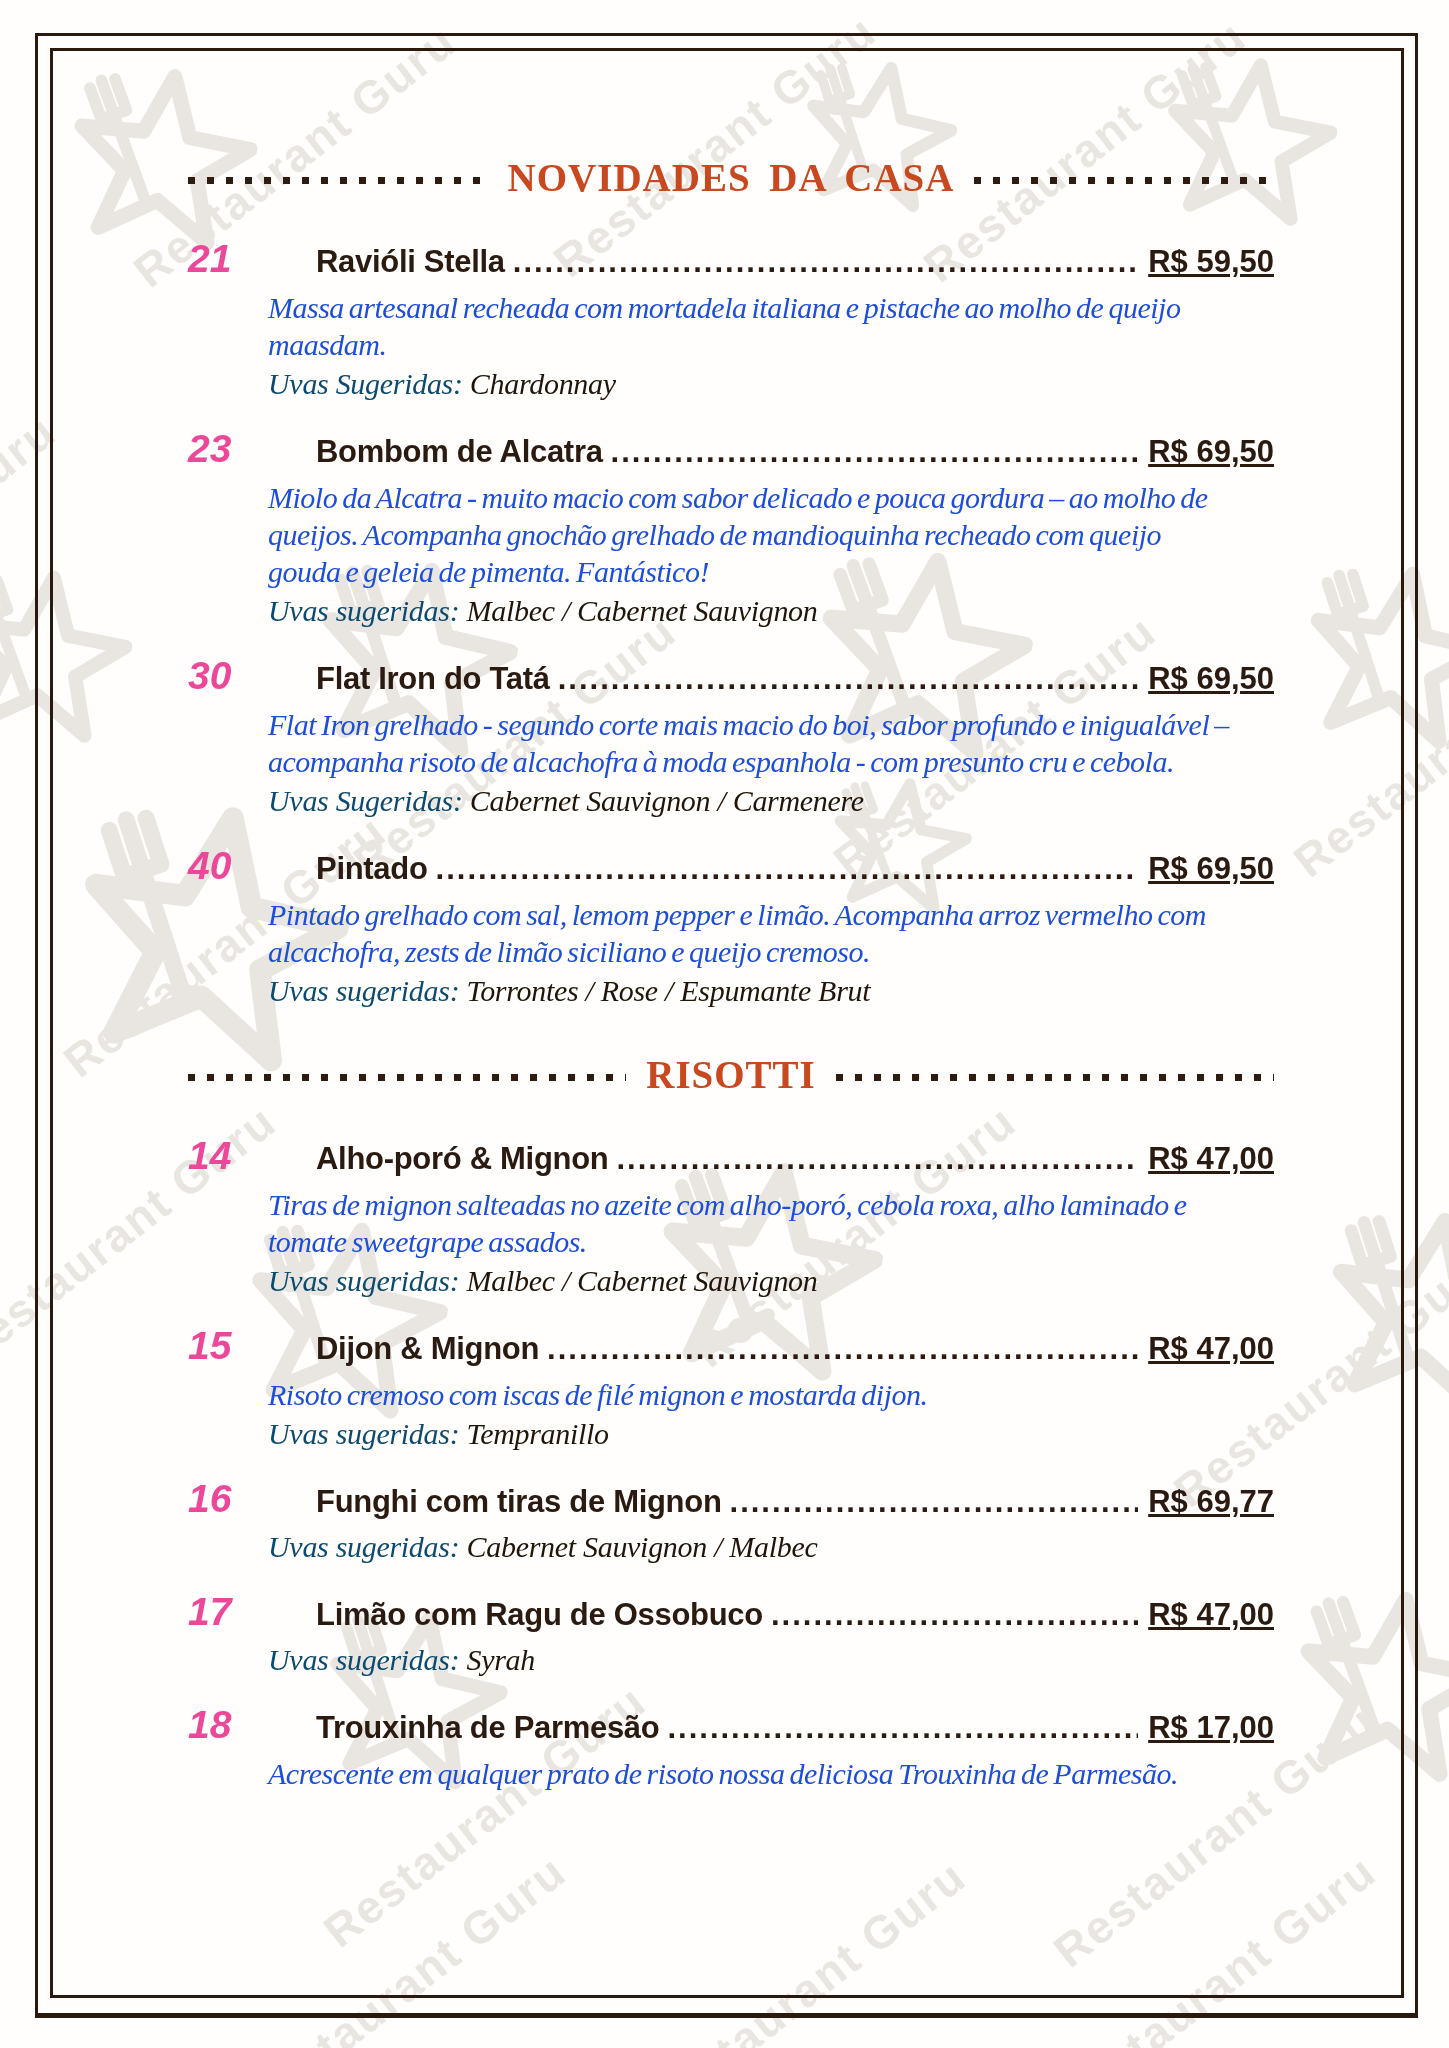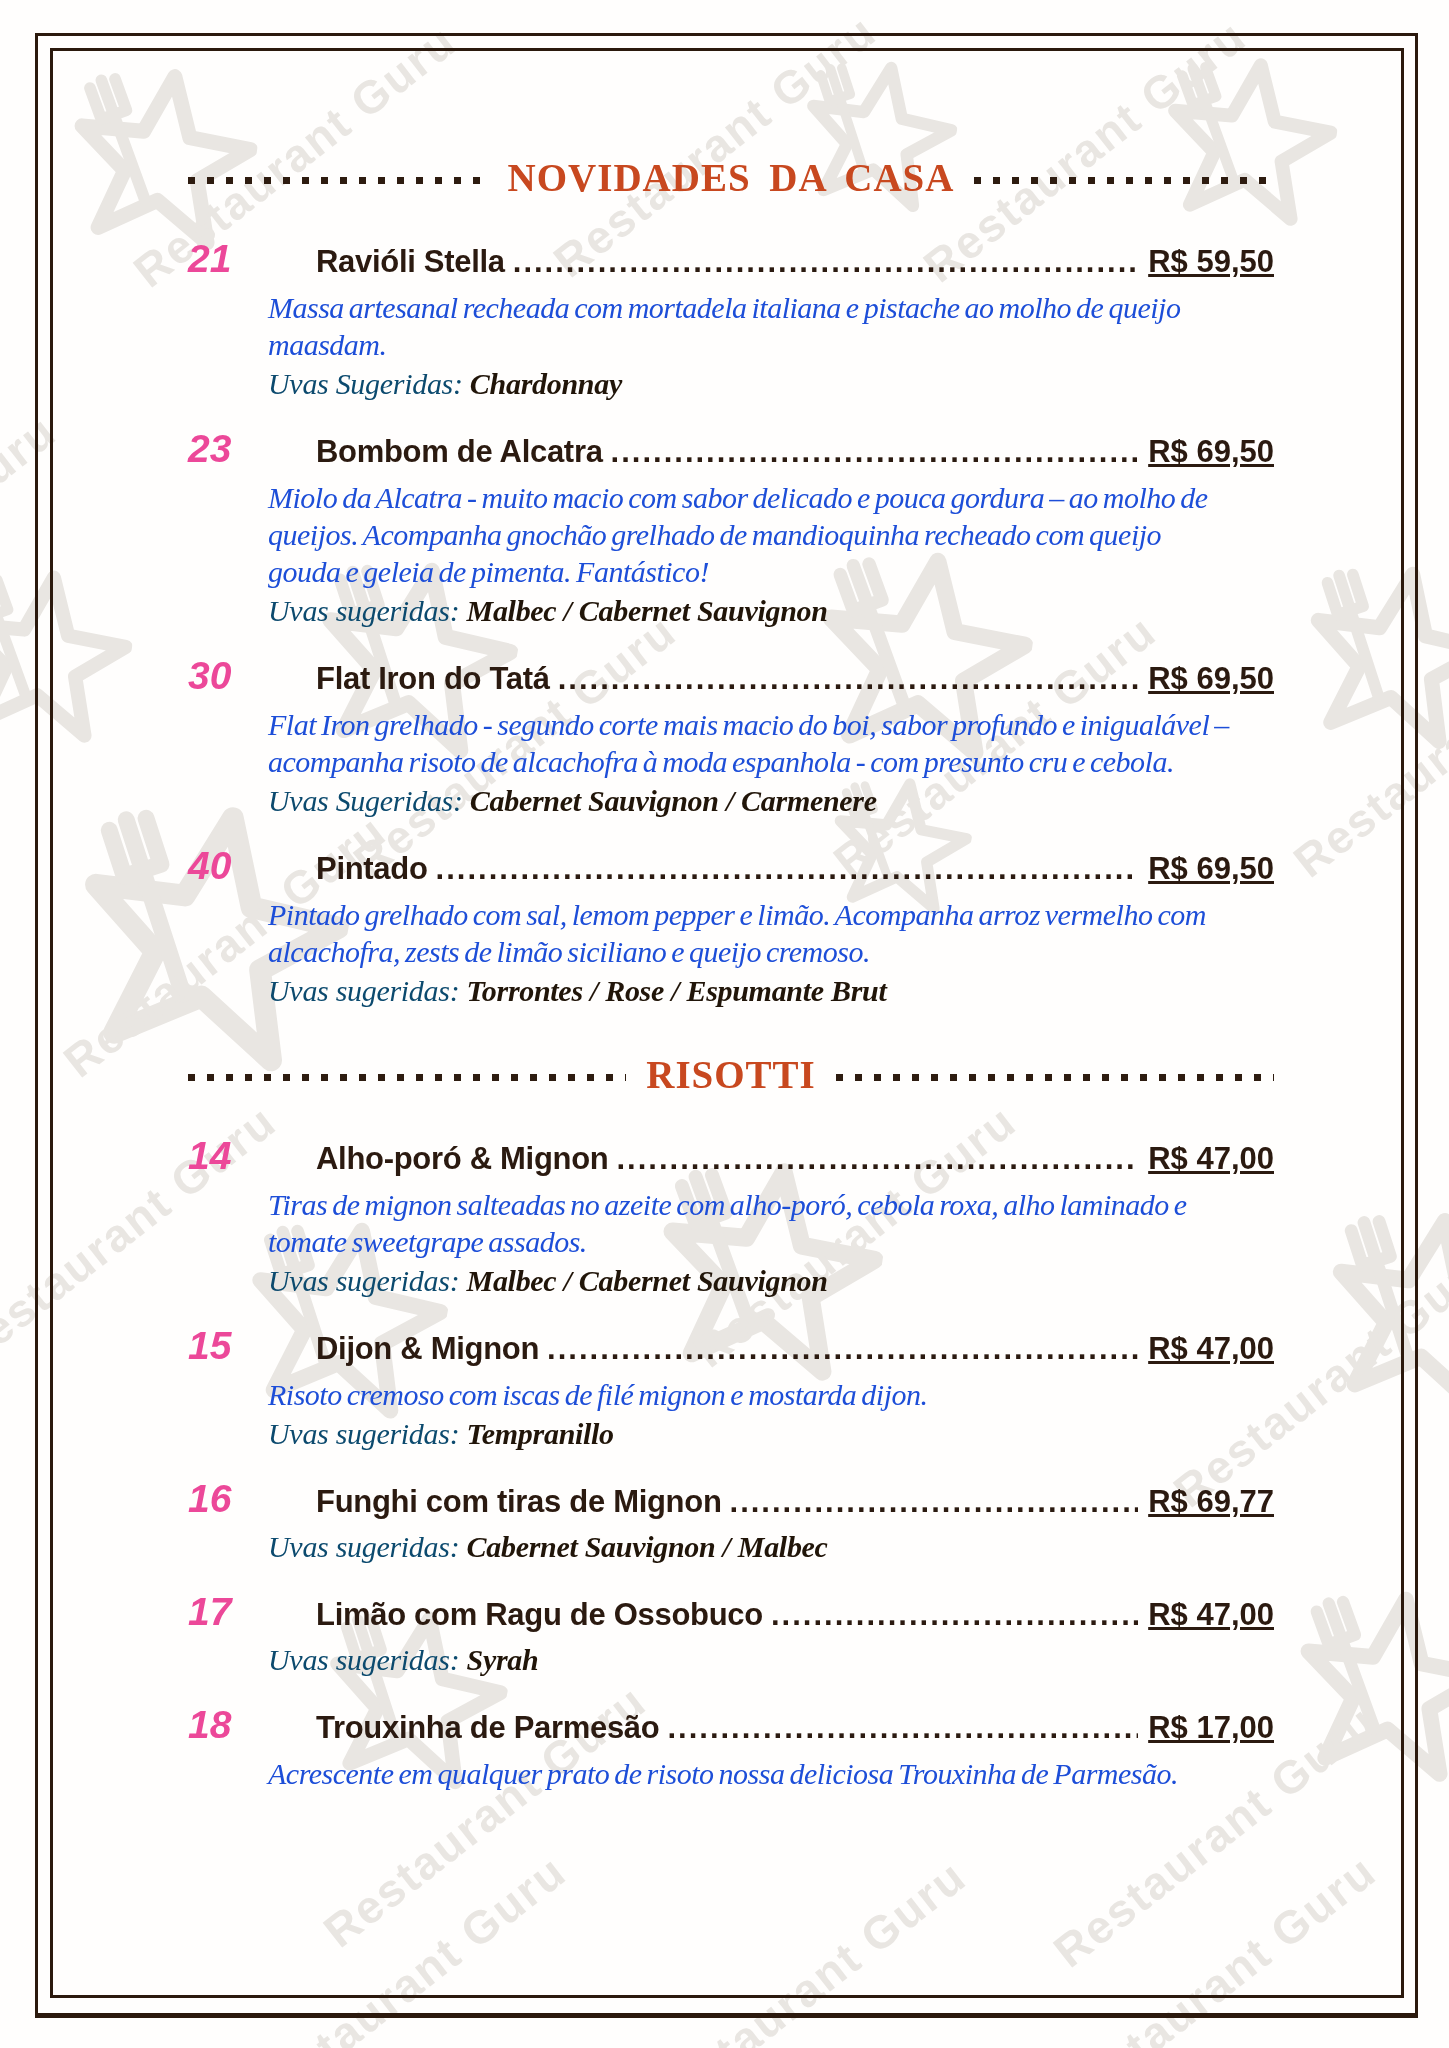--- a/index.html
+++ b/index.html
@@ -67,21 +67,21 @@
     font-family:"Liberation Serif", serif; font-style:italic;
     font-size:30px; line-height:37px; color:#1d4ed8;
     letter-spacing:-0.5px; word-spacing:-2px;
   }
   .wine {
     margin:2px 0 0 80px; width:965px;
     font-family:"Liberation Serif", serif; font-style:italic;
     font-size:30px; line-height:37px; letter-spacing:-0.3px;
   }
   .wlabel { color:#0c4a6e; }
-  .wval   { color:#211509;font-weight:bold; }
+  .wval   { color:#211509; }
 </style>
 </head>
 <body>
 
 <div class="page">
 
   <svg width="0" height="0" style="position:absolute">
     <defs>
       <g id="rg-star" fill="none" stroke="#e9e6e2" stroke-width="9" stroke-linejoin="round" stroke-linecap="round">
         <path d="M65 10 L79 45 L116 47 L87 70 L98 106 L65 85 L32 106 L43 70 L14 47 L51 45 Z"></path>

